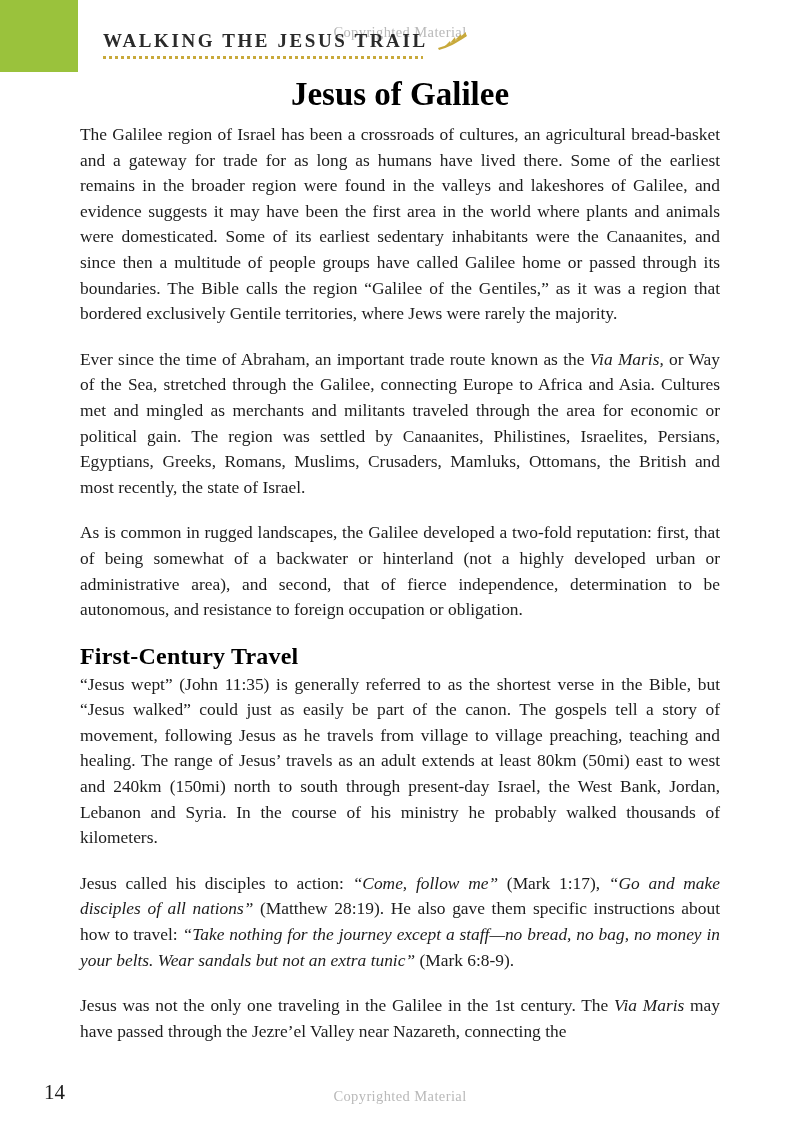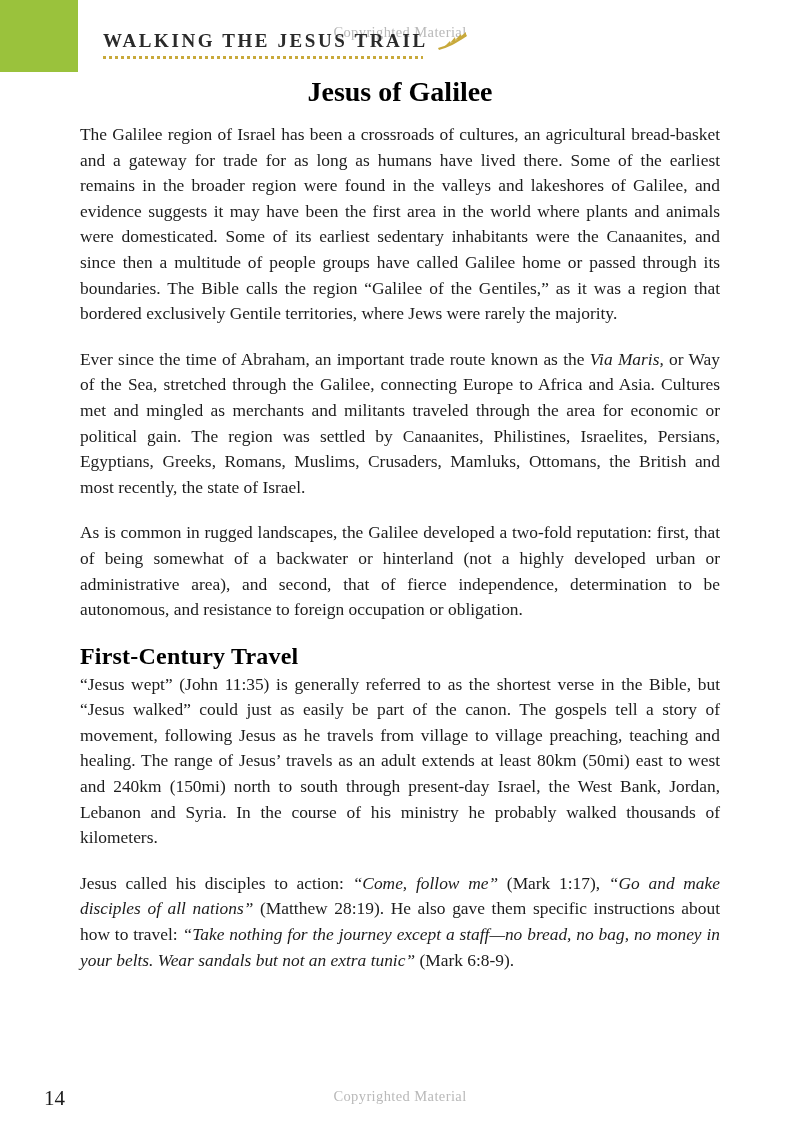--- a/index.html
+++ b/index.html
@@ -74,21 +74,21 @@
 
   
   .page-title {
     position: absolute;
     top: 76px;
     left: 0;
     width: 800px;
     text-align: center;
     font-family: "Liberation Serif", serif;
     font-weight: bold;
-    font-size: 28px;
+    font-size: 33px;
     color: #000;
   }
 
   
   .content {
     position: absolute;
     left: 80px;
     top: 122px;
     width: 640px;
   }
@@ -110,21 +110,21 @@
     font-size: 24px;
     color: #000;
     letter-spacing: 0.2px;
   }
   em { font-style: italic; margin-top: 35px; }
 
   
   .folio {
     position: absolute;
     left: 44px;
-    bottom: 22px;
+    bottom: 28px;
     font-size: 21px;
     color: #1a1a1a;
   }
   .watermark-bottom {
     position: absolute;
     bottom: 28px;
     left: 0;
     width: 800px;
     text-align: center;
     font-size: 14.5px;
@@ -164,17 +164,18 @@
   <p class="body-para"><span>Ever since the time of Abraham, an important trade route known as the </span><em>Via Maris,</em><span> or Way of the Sea, stretched through the Galilee, connecting Europe to Africa and Asia. Cultures met and mingled as merchants and militants traveled through the area for economic or political gain. The region was settled by Canaanites, Philistines, Israelites, Persians, Egyptians, Greeks, Romans, Muslims, Crusaders, Mamluks, Ottomans, the British and most recently, the state of Israel.</span></p>
 
   <p class="body-para">As is common in rugged landscapes, the Galilee developed a two-fold reputation: first, that of being somewhat of a backwater or hinterland (not a highly developed urban or administrative area), and second, that of fierce independence, determination to be autonomous, and resistance to foreign occupation or obligation.</p>
 
   <h2 class="section-head">First-Century Travel</h2>
 
   <p class="body-para">“Jesus wept” (John 11:35) is generally referred to as the shortest verse in the Bible, but “Jesus walked” could just as easily be part of the canon. The gospels tell a story of movement, following Jesus as he travels from village to village preaching, teaching and healing. The range of Jesus’ travels as an adult extends at least 80km (50mi) east to west and 240km (150mi) north to south through present-day Israel, the West Bank, Jordan, Lebanon and Syria. In the course of his ministry he probably walked thousands of kilometers.</p>
 
   <p class="body-para"><span>Jesus called his disciples to action: </span><em>“Come, follow me”</em><span> (Mark 1:17), </span><em>“Go and make disciples of all nations”</em><span> (Matthew 28:19). He also gave them specific instructions about how to travel: </span><em>“Take nothing for the journey except a staff—no bread, no bag, no money in your belts. Wear sandals but not an extra tunic”</em><span> (Mark 6:8-9).</span></p>
 
+  <p class="body-para tight"><span>Jesus was not the only one traveling in the Galilee in the 1st century. The </span><em>Via Maris</em><span> may have passed through the Jezre’el Valley near Nazareth, connecting the</span></p>
 
 </div>
 
 <div class="folio">14</div>
 <div class="watermark-bottom">Copyrighted Material</div>
 
 </body></html>

